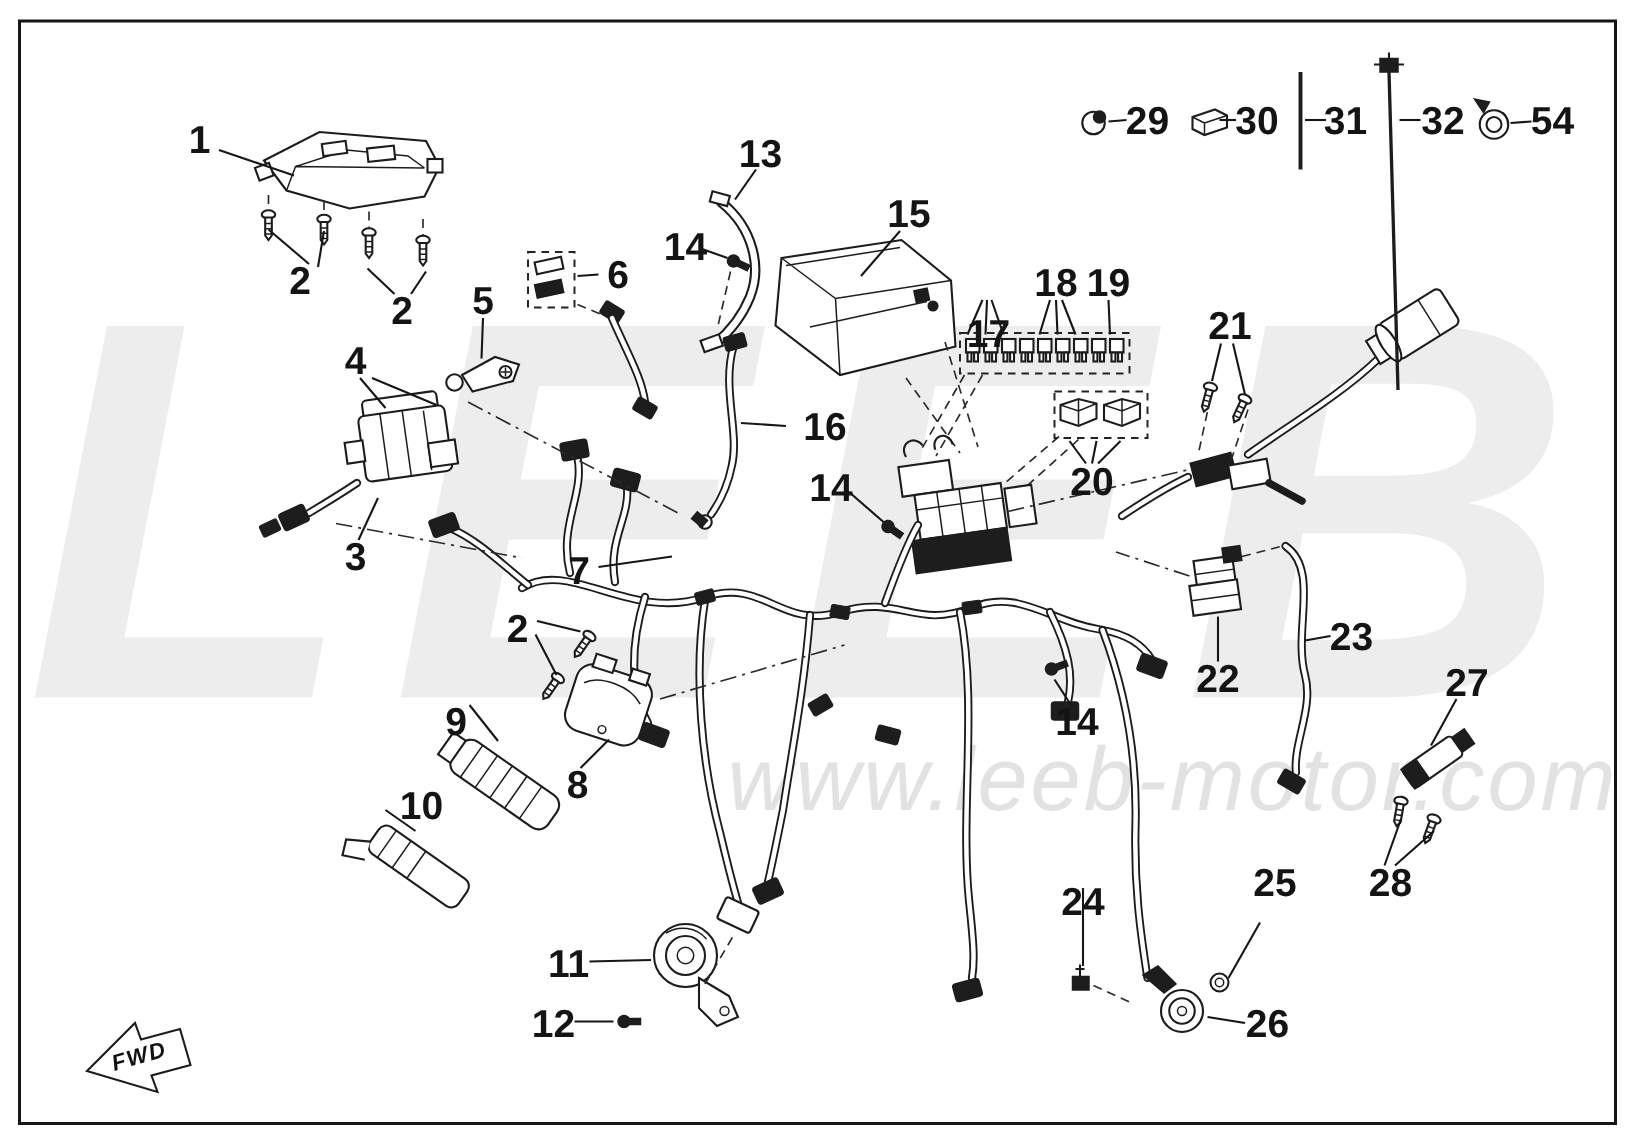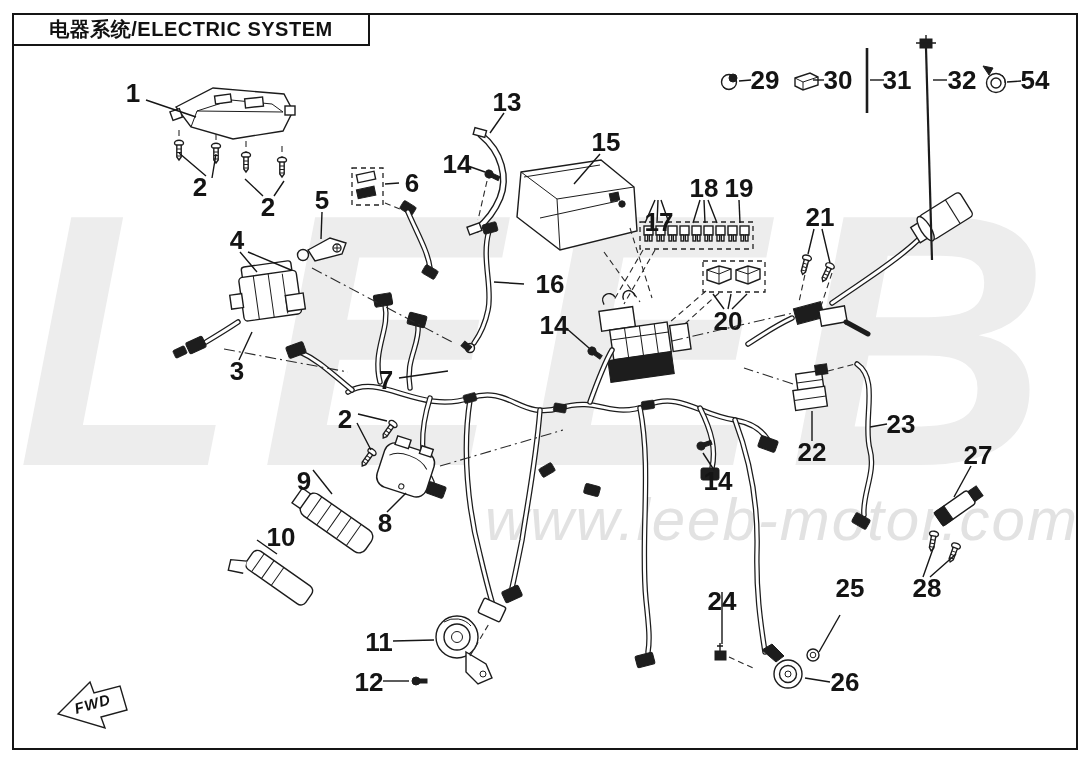--- a/index.html
+++ b/index.html
@@ -386,23 +386,20 @@
       <path class="ld" d="M1021,81 L1007,82"></path>
     </g>
 
     <g>
       <path d="M58,714 L90,682 L94,693 L120,686 L127,710 L101,717 L105,728 Z" class="wfill"></path>
       <text x="93" y="709" text-anchor="middle" transform="rotate(-16 93 705)" class="fwdtxt">FWD</text>
     </g>
   </svg>
 
   <div class="frame"></div>
-  <div class="titlebox">
-    <span>电器系统/ELECTRIC SYSTEM</span>
-  </div>
 
   <div style="position:absolute;left:0;top:0;width:100%;height:100%;">
       <div class="callout" style="left: 133px; top: 93px;">1</div>
       <div class="callout" style="left: 200px; top: 187px;">2</div>
       <div class="callout" style="left: 268px; top: 207px;">2</div>
       <div class="callout" style="left: 237px; top: 240px;">4</div>
       <div class="callout" style="left: 322px; top: 200px;">5</div>
       <div class="callout" style="left: 412px; top: 183px;">6</div>
       <div class="callout" style="left: 237px; top: 371px;">3</div>
       <div class="callout" style="left: 507px; top: 102px;">13</div>

